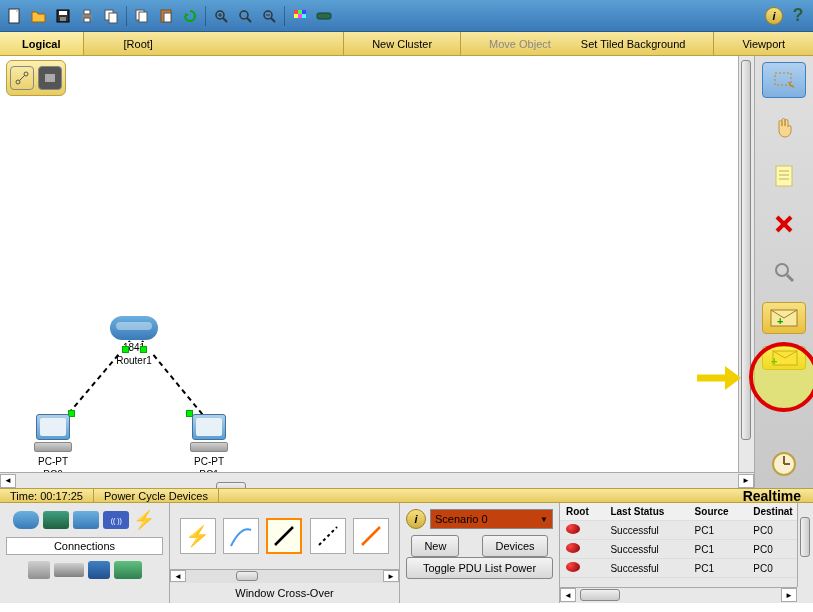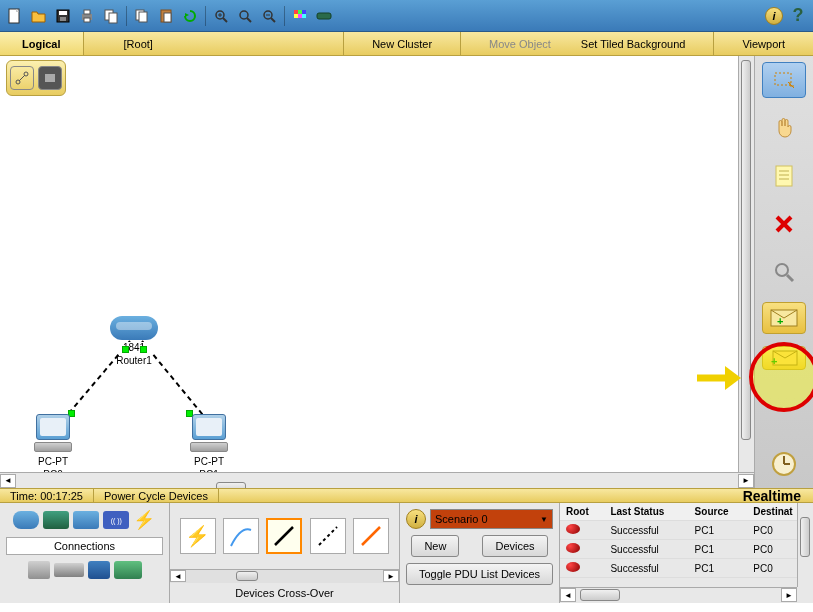--- a/index.html
+++ b/index.html
@@ -57,21 +57,21 @@
 .pal-label { text-align: center; background: #fff; border: 1px solid #aaa; margin: 0 6px; padding: 2px; }
 .cable-panel { width: 230px; border-right: 1px solid #aaa; display: flex; flex-direction: column; }
 .cable-row { display: flex; gap: 4px; padding: 10px 8px; justify-content: space-around; align-items: center; flex: 1; }
 .cable-btn { width: 36px; height: 36px; border: 1px solid #aaa; background: #fff; display: flex; align-items: center; justify-content: center; cursor: pointer; }
 .cable-btn.sel { border: 2px solid #f80; background: #ffe; }
 .cable-label { text-align: center; padding: 4px; }
 .scenario-panel { width: 160px; border-right: 1px solid #aaa; padding: 6px; }
 .scen-top { display: flex; align-items: center; gap: 4px; margin-bottom: 6px; }
 .info-i { width: 20px; height: 20px; border-radius: 50%; background: linear-gradient(#f8e080,#d0b040); border: 1px solid #a08020; display: flex; align-items: center; justify-content: center; font-weight: bold; font-style: italic; }
 .scen-select { flex: 1; height: 20px; border: 1px solid #888; background: #c2410c; padding: 0 4px; display: flex; align-items: center; justify-content: space-between; }
-.scen-btns { display: flex; gap: 23px; justify-content: center; margin-bottom: 6px; }
+.scen-btns { display: flex; gap: 23px; justify-content: center; }
 .scen-btn { padding: 4px 12px; background: linear-gradient(#f4f4f4,#d8d8d8); border: 1px solid #888; border-radius: 3px; cursor: pointer; }
 .toggle-btn { padding: 4px 6px; background: linear-gradient(#f4f4f4,#d8d8d8); border: 1px solid #888; border-radius: 3px; cursor: pointer; display: block; text-align: center; }
 .pdu-panel { flex: 1; display: flex; flex-direction: column; position: relative; }
 .pdu-table { width: 100%; border-collapse: collapse; }
 .pdu-table th, .pdu-table td { padding: 3px 6px; text-align: left; border-bottom: 1px solid #ddd; font-size: 10px; }
 .pdu-table th { background: #f0f0f0; }
 .fire-dot { width: 14px; height: 10px; background: radial-gradient(circle at 30% 30%, #f44, #800); border-radius: 50%; display: inline-block; }
 .pdu-vscroll { position: absolute; right: 0; top: 0; bottom: 16px; width: 16px; background: #e8e8e8; border-left: 1px solid #aaa; }
 .pdu-hscroll { position: absolute; left: 0; right: 16px; bottom: 0; height: 16px; background: #e8e8e8; border-top: 1px solid #aaa; display: flex; }
 
@@ -361,36 +361,36 @@
           </svg>
         </div>
     </div>
     <div style="height:14px;background:#e0e0e0;border-top:1px solid #aaa;display:flex;">
       <div class="sb-arrow" style="height:12px;">◄</div>
       <div style="flex:1;position:relative;">
           <div style="position:absolute;left:50px;width:22px;height:10px;top:1px;background:linear-gradient(#f0f0f0,#ccc);border:1px solid #888;border-radius:3px;"></div>
         </div>
       <div class="sb-arrow" style="height:12px;">►</div>
     </div>
-    <div class="cable-label">Devices Cross-Over</div>
+    <div class="cable-label">Window Cross-Over</div>
   </div>
 
   <div class="scenario-panel">
     <div class="scen-top">
       <div class="info-i">i</div>
       <div class="scen-select">
           <span>Scenario 0</span>
           <span style="font-size:8px;">▼</span>
         </div>
     </div>
     <div class="scen-btns">
       <div class="scen-btn">New</div>
       <div class="scen-btn">Devices</div>
     </div>
-    <div class="toggle-btn">Toggle PDU List Devices</div>
+    <div class="toggle-btn">Toggle PDU List Power</div>
   </div>
 
   <div class="pdu-panel">
     <table class="pdu-table">
       <thead>
           <tr>
         <th>Root</th>
         <th>Last Status</th>
         <th>Source</th>
         <th>Destinat</th>

